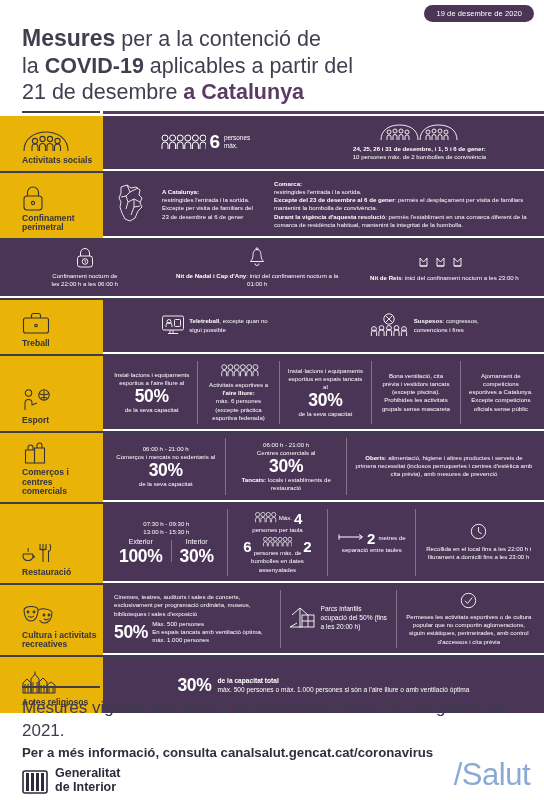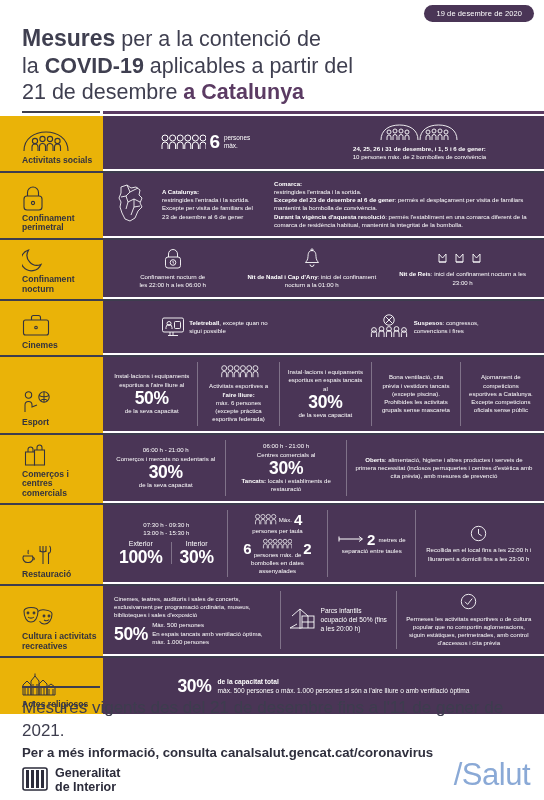--- a/index.html
+++ b/index.html
@@ -69,21 +69,21 @@
   .txt-l { text-align:left; }
 
   .vdiv { width:1px; align-self:stretch; background:rgba(255,255,255,.30); margin:0 3px; }
 
   
   .foot-rule { position:absolute; left:22px; top:686px; width:78px; height:2px; background:#3d3d4e; }
   .foot-text { position:absolute; left:22px; top:697px; width:510px; }
   .foot-text .l1 { font-size:17px; color:#3d3d4e; line-height:1.35; }
   .foot-text .l2 { font-size:13.2px; font-weight:700; color:#2f2f3d; line-height:1.3; margin-top:1px; }
 
-  .gencat { position:absolute; left:22px; top:766px; display:flex; align-items:flex-start; gap:7px; }
+  .gencat { position:absolute; left:22px; top:766px; display:flex; align-items:flex-end; gap:7px; }
   .gencat-mark { width:26px; height:26px; }
   .gencat-txt { font-size:12.5px; font-weight:700; color:#2b2b3a; line-height:1.14; }
   .salut { position:absolute; right:14px; top:757px; font-size:31px; color:#8aa9d6; font-weight:400; letter-spacing:-.5px;text-align:center; }
 
   
   .vcredit {
     position:absolute; left:2px; top:420px;
     transform-origin:left top; transform:rotate(-90deg) translateX(-100%);
     font-size:5.6px; color:#5a5a68; white-space:nowrap;
   }
@@ -195,28 +195,20 @@
         <div class="cell left" style="flex:1">
           <div style="font-weight:700">Comarca:</div>
           <div>restringides l'entrada i la sortida.</div>
           <div><b>Excepte del 23 de desembre al 6 de gener</b><span>: permès el desplaçament per visita de familiars mantenint la bombolla de convivència.</span></div>
           <div><b>Durant la vigència d'aquesta resolució</b><span>: permès l'establiment en una comarca diferent de la comarca de residència habitual, mantenint la integritat de la bombolla.</span></div>
         </div>
       </div>
     </div>
 
     <div class="row">
-      <div class="cat">
-        <div class="cat-icon">
-          <svg width="24" height="25" viewBox="0 0 24 25" fill="none" stroke="#33333f" stroke-width="1.2">
-            <path d="M19 17.5A10 10 0 016.5 3.2 10.5 10.5 0 1019 17.5z"></path>
-          </svg>
-        </div>
-        <div class="cat-label">Confinament nocturn</div>
-      </div>
       <div class="panel">
         <div class="cell" style="flex:1">
           <span class="ic">
             <svg width="18" height="21" viewBox="0 0 18 21" fill="none" stroke="#fff" stroke-width=".9">
               <path d="M4.5 9V6a4.5 4.5 0 019 0v3"></path>
               <rect x="1.5" y="9" width="15" height="11" rx="2.5"></rect>
               <circle cx="9" cy="14.5" r="2.8"></circle>
                 <path d="M9 13v1.6l1.1.8"></path>
             </svg>
           </span>
@@ -251,21 +243,21 @@
 
     <div class="row">
       <div class="cat">
         <div class="cat-icon">
           <svg width="28" height="24" viewBox="0 0 28 24" fill="none" stroke="#33333f" stroke-width="1.1">
             <rect x="1.5" y="6" width="25" height="15" rx="2"></rect>
             <path d="M9.5 6V3.5a2 2 0 012-2h5a2 2 0 012 2V6"></path>
             <circle cx="14" cy="13.5" r="1.3"></circle>
           </svg>
         </div>
-        <div class="cat-label">Cinemes</div>
+        <div class="cat-label">Treball</div>
       </div>
       <div class="panel">
         <div class="cell" style="flex:1">
           <div class="inline-row">
             <span>
               <svg width="24" height="21" viewBox="0 0 24 21" fill="none" stroke="#fff" stroke-width=".9">
                 <rect x="1.5" y="2" width="21" height="14" rx="1.5"></rect>
                 <circle cx="8" cy="7.5" r="2"></circle>
                   <path d="M5 13v-1.5a3 3 0 016 0V13"></path>
                 <rect x="13.5" y="5.5" width="6" height="7" rx="1"></rect>

